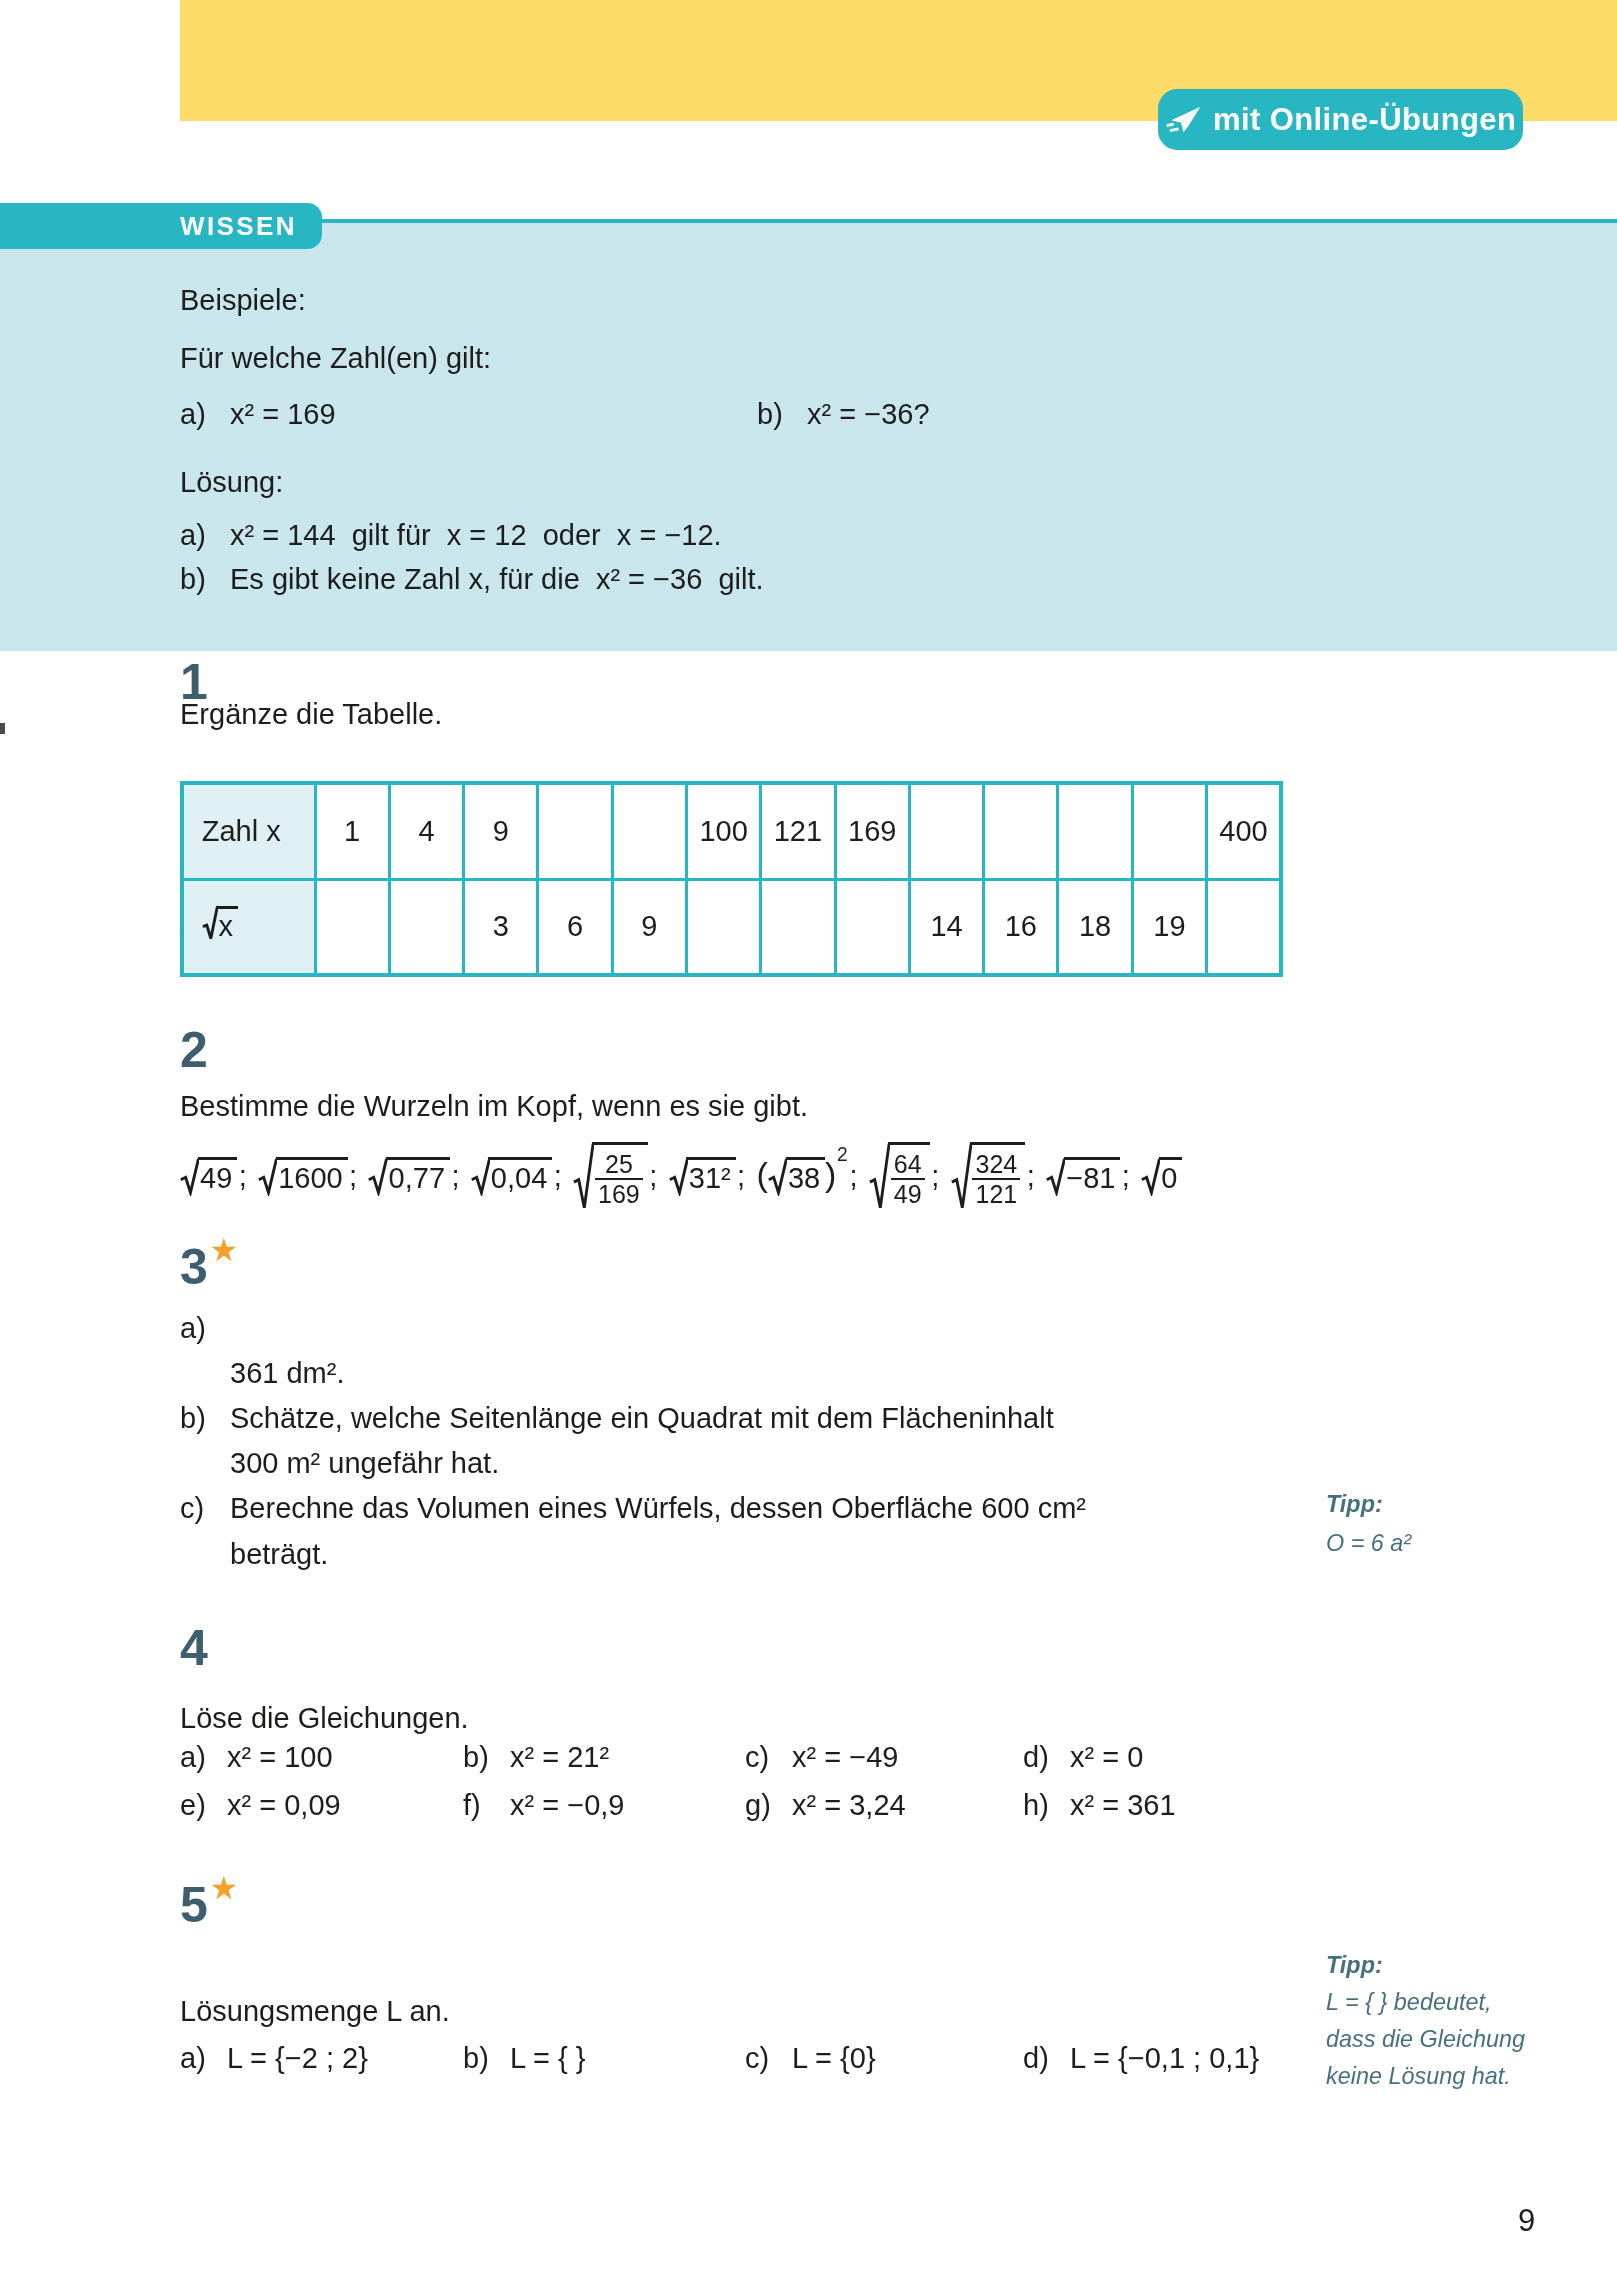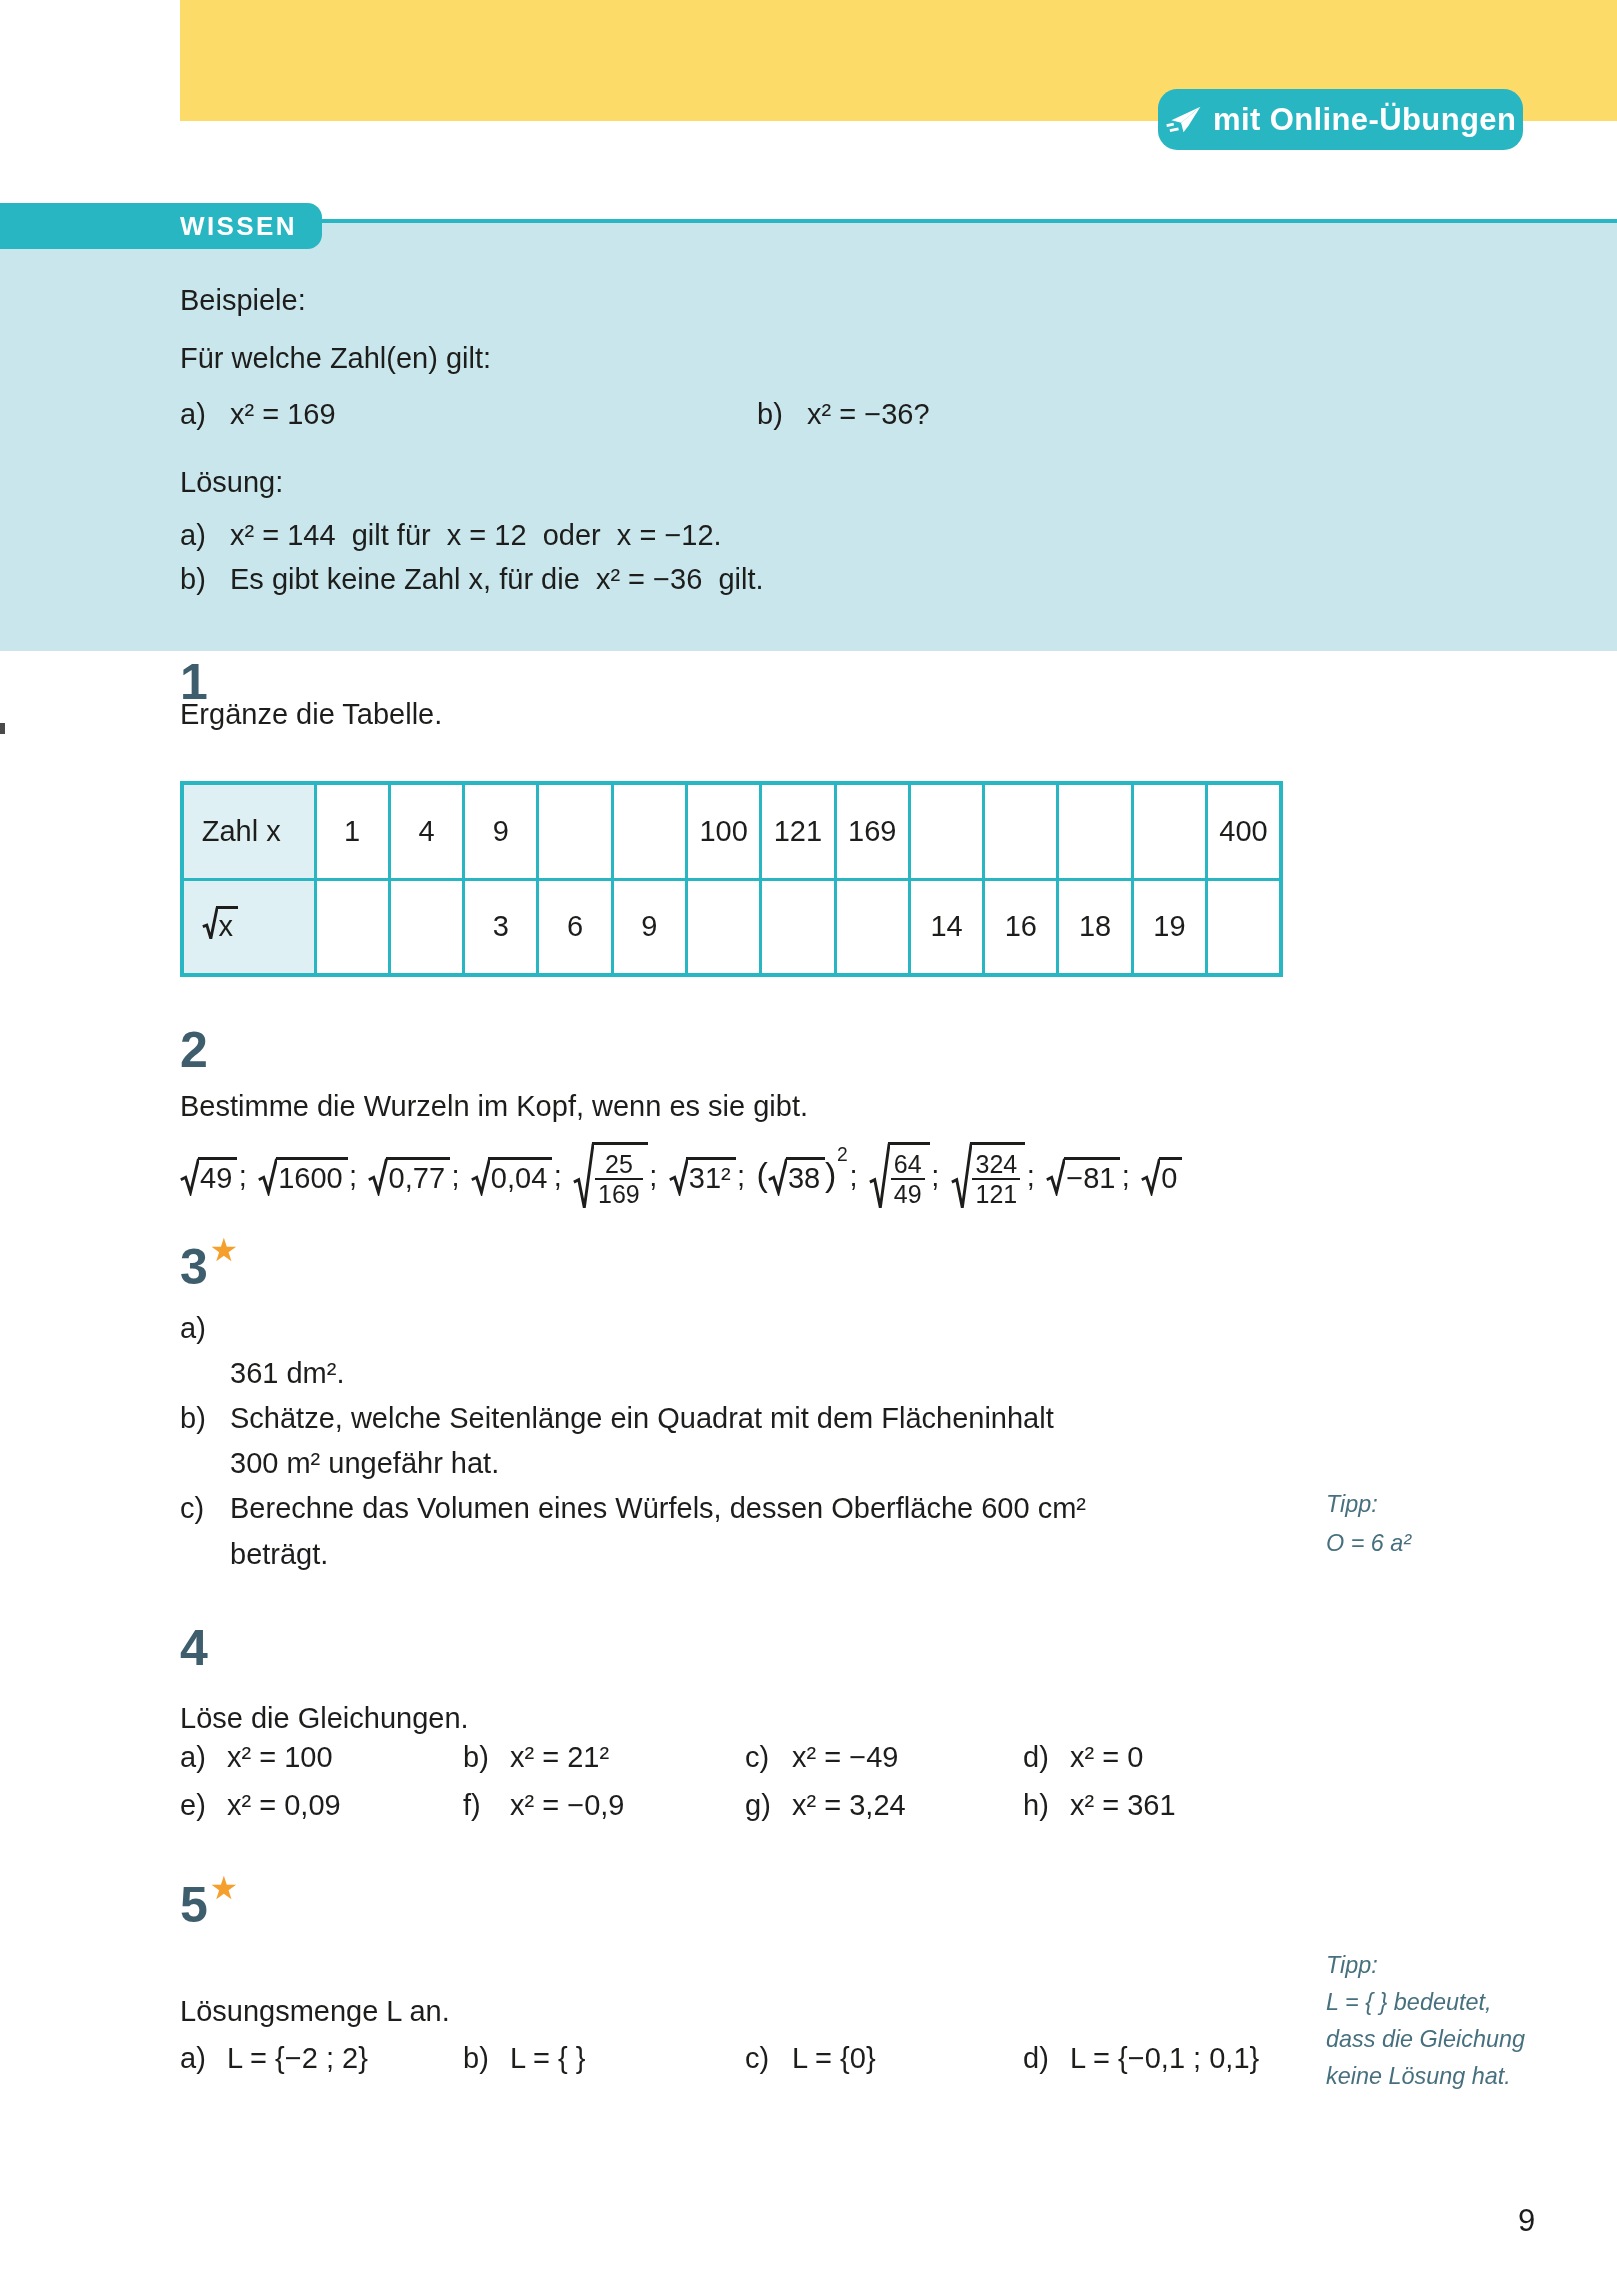--- a/index.html
+++ b/index.html
@@ -46,21 +46,21 @@
   .rsvg{flex:none;display:block}
   .rsvg polyline{fill:none;stroke:currentColor;stroke-width:3.6}
   .rcontent{border-top:3.2px solid currentColor;padding:1.6px 4.8px 0 2.4px;line-height:1.15;margin-left:-1.6px}
   .frac{display:inline-flex;flex-direction:column;align-items:center;font-size:25px;line-height:1.15}
   .frac .den{border-top:2.4px solid currentColor;padding:0 3.2px}
   .sep{margin:0 11.3px 0 1.6px}
   .paren{font-size:34px;line-height:1.05}
   .rsup{font-size:19.3px;position:relative;top:-13px;margin-left:0.8px}
 
   .tipp{position:absolute;left:1326px;color:var(--c-tipp);font-style:italic;font-size:23.4px;line-height:1.5}
-  .tipp .t-title{font-weight:400}
+  .tipp .t-title{font-weight:700}
   .tipp div{position:absolute;left:0;white-space:nowrap}
 
   .page-num{position:absolute;left:1518px;top:2203px;font-size:31px}
 </style>
 </head>
 <body>
 
 <div class="page">
 
   <div class="yellow-band"></div>

